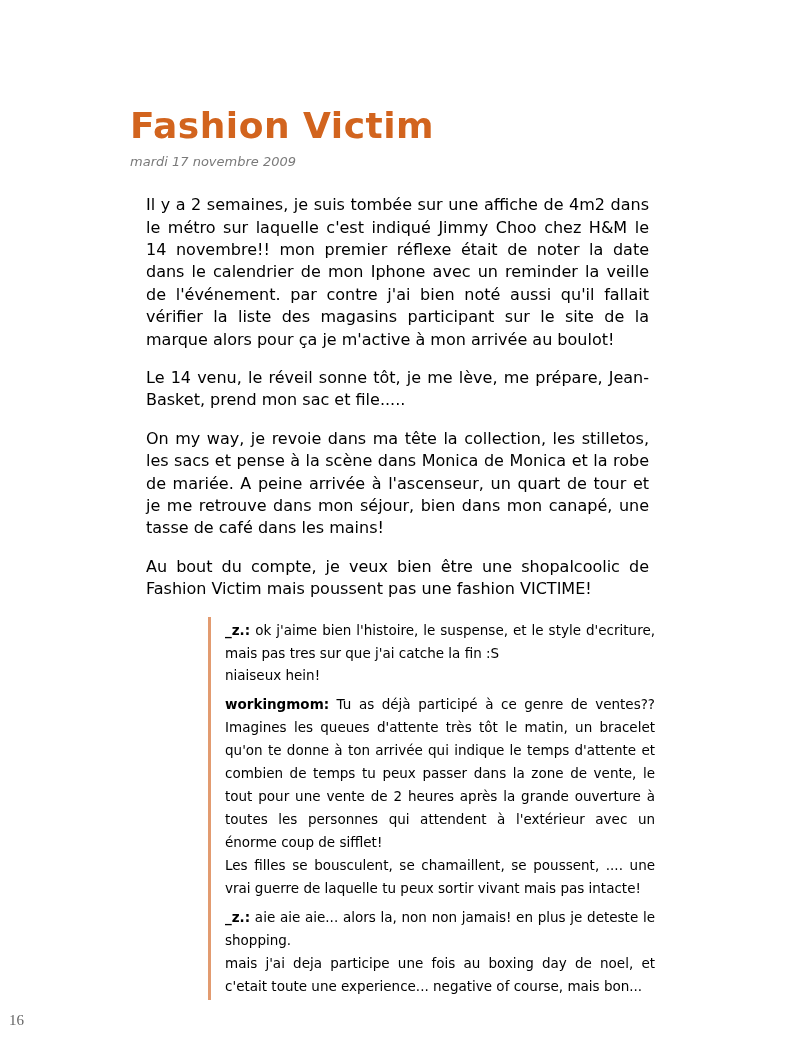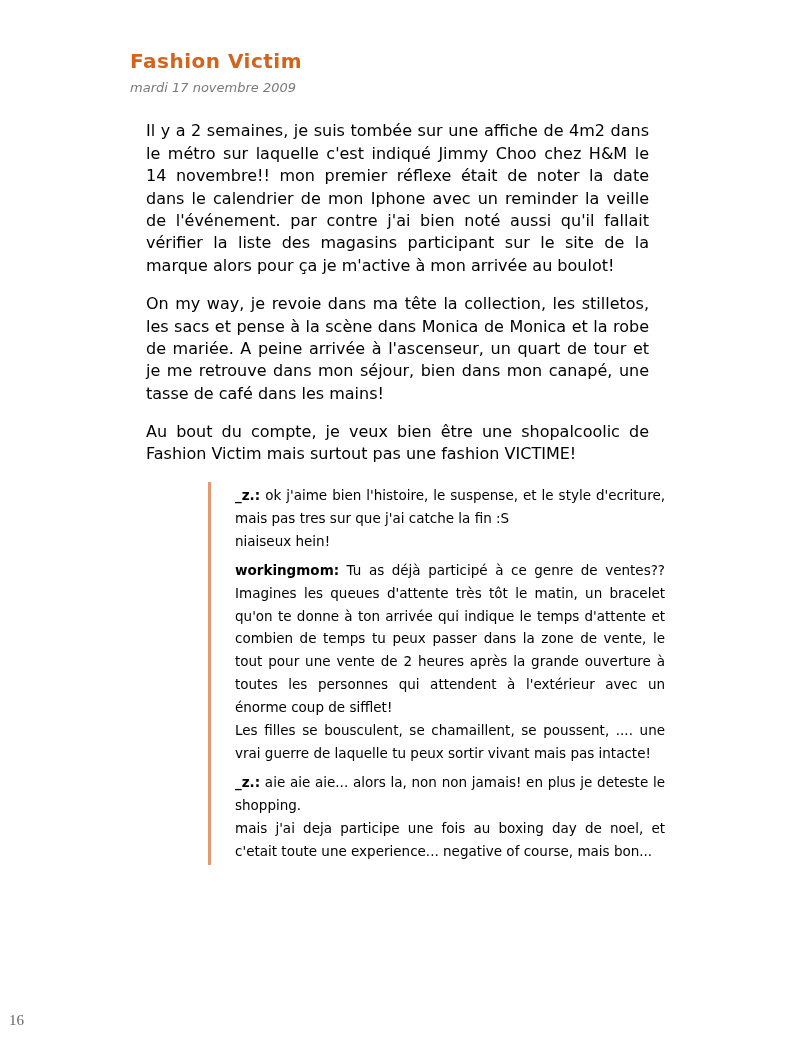--- a/index.html
+++ b/index.html
@@ -16,22 +16,22 @@
     font-family: "DejaVu Sans", sans-serif;
     color: #000000;
   }
   .content {
     position: absolute;
     left: 130px;
     top: 0;
     width: 535px;
   }
   .post-title {
-    margin: 50px 0 0 0;
-    font-size: 20px;
+    margin: 106px 0 0 0;
+    font-size: 36px;
     line-height: 1.12;
     font-weight: bold;
     letter-spacing: 0.5px;
     color: var(--title-color, #d2641e);
     font-family: "DejaVu Sans", sans-serif;
   }
   .post-date {
     margin-top: 8px;
     font-size: 13px;
     font-style: italic;
@@ -42,21 +42,21 @@
     font-size: 16px;
     line-height: 1.4;
     text-align: justify;
   }
   .article p {
     margin: 16px;
     padding: 0;
   }
   .comments {
     margin: 6px 0 0 78px;
-    padding: 2px 0 2px 24px;
+    padding: 2px 0 2px 14px;
     width: 430px;
     border-left: 3px solid var(--quote-border, #e29b70);
     font-size: 13.5px;
     line-height: 1.7;
     text-align: justify;
   }
   .comments p.comment {
     margin: 0 0 6px 0;
     padding: 0;
   }
@@ -79,22 +79,23 @@
 </style>
 </head>
 <body>
 
 <div class="page">
   <div class="content">
     <h1 class="post-title">Fashion Victim</h1>
     <div class="post-date">mardi 17 novembre 2009</div>
     <div class="article" id="article">
         <p>Il y a 2 semaines, je suis tombée sur une affiche de 4m2 dans le métro sur laquelle c'est indiqué Jimmy Choo chez H&amp;M le 14 novembre!! mon premier réflexe était de noter la date dans le calendrier de mon Iphone avec un reminder la veille de l'événement. par contre j'ai bien noté aussi qu'il fallait vérifier la liste des magasins participant sur le site de la marque alors pour ça je m'active à mon arrivée au boulot!</p>
+        <p>Le 14 venu, le réveil sonne tôt, je me lève, me prépare, Jean-Basket, prend mon sac et file.....</p>
         <p>On my way, je revoie dans ma tête la collection, les stilletos, les sacs et pense à la scène dans Monica de Monica et la robe de mariée. A peine arrivée à l'ascenseur, un quart de tour et je me retrouve dans mon séjour, bien dans mon canapé, une tasse de café dans les mains!</p>
-        <p>Au bout du compte, je veux bien être une shopalcoolic de Fashion Victim mais surtout pas une fashion VICTIME!</p>
+        <p>Au bout du compte, je veux bien être une shopalcoolic de Fashion Victim mais poussent pas une fashion VICTIME!</p>
       </div>
     <blockquote class="comments" id="comments">
         <p class="comment"><span class="author">_z.:</span> ok j'aime bien l'histoire, le suspense, et le style d'ecriture, mais pas tres sur que j'ai catche la fin :S<br>niaiseux hein!</p>
         <p class="comment"><span class="author">workingmom:</span> Tu as déjà participé à ce genre de ventes?? Imagines les queues d'attente très tôt le matin, un bracelet qu'on te donne à ton arrivée qui indique le temps d'attente et combien de temps tu peux passer dans la zone de vente, le tout pour une vente de 2 heures après la grande ouverture à toutes les personnes qui attendent à l'extérieur avec un énorme coup de sifflet!<br>Les filles se bousculent, se chamaillent, se poussent, .... une vrai guerre de laquelle tu peux sortir vivant mais pas intacte!</p>
         <p class="comment"><span class="author">_z.:</span> aie aie aie... alors la, non non jamais! en plus je deteste le shopping.<br>mais j'ai deja participe une fois au boxing day de noel, et c'etait toute une experience... negative of course, mais bon...</p>
       </blockquote>
   </div>
   <div class="page-number">16</div>
 </div>
 

